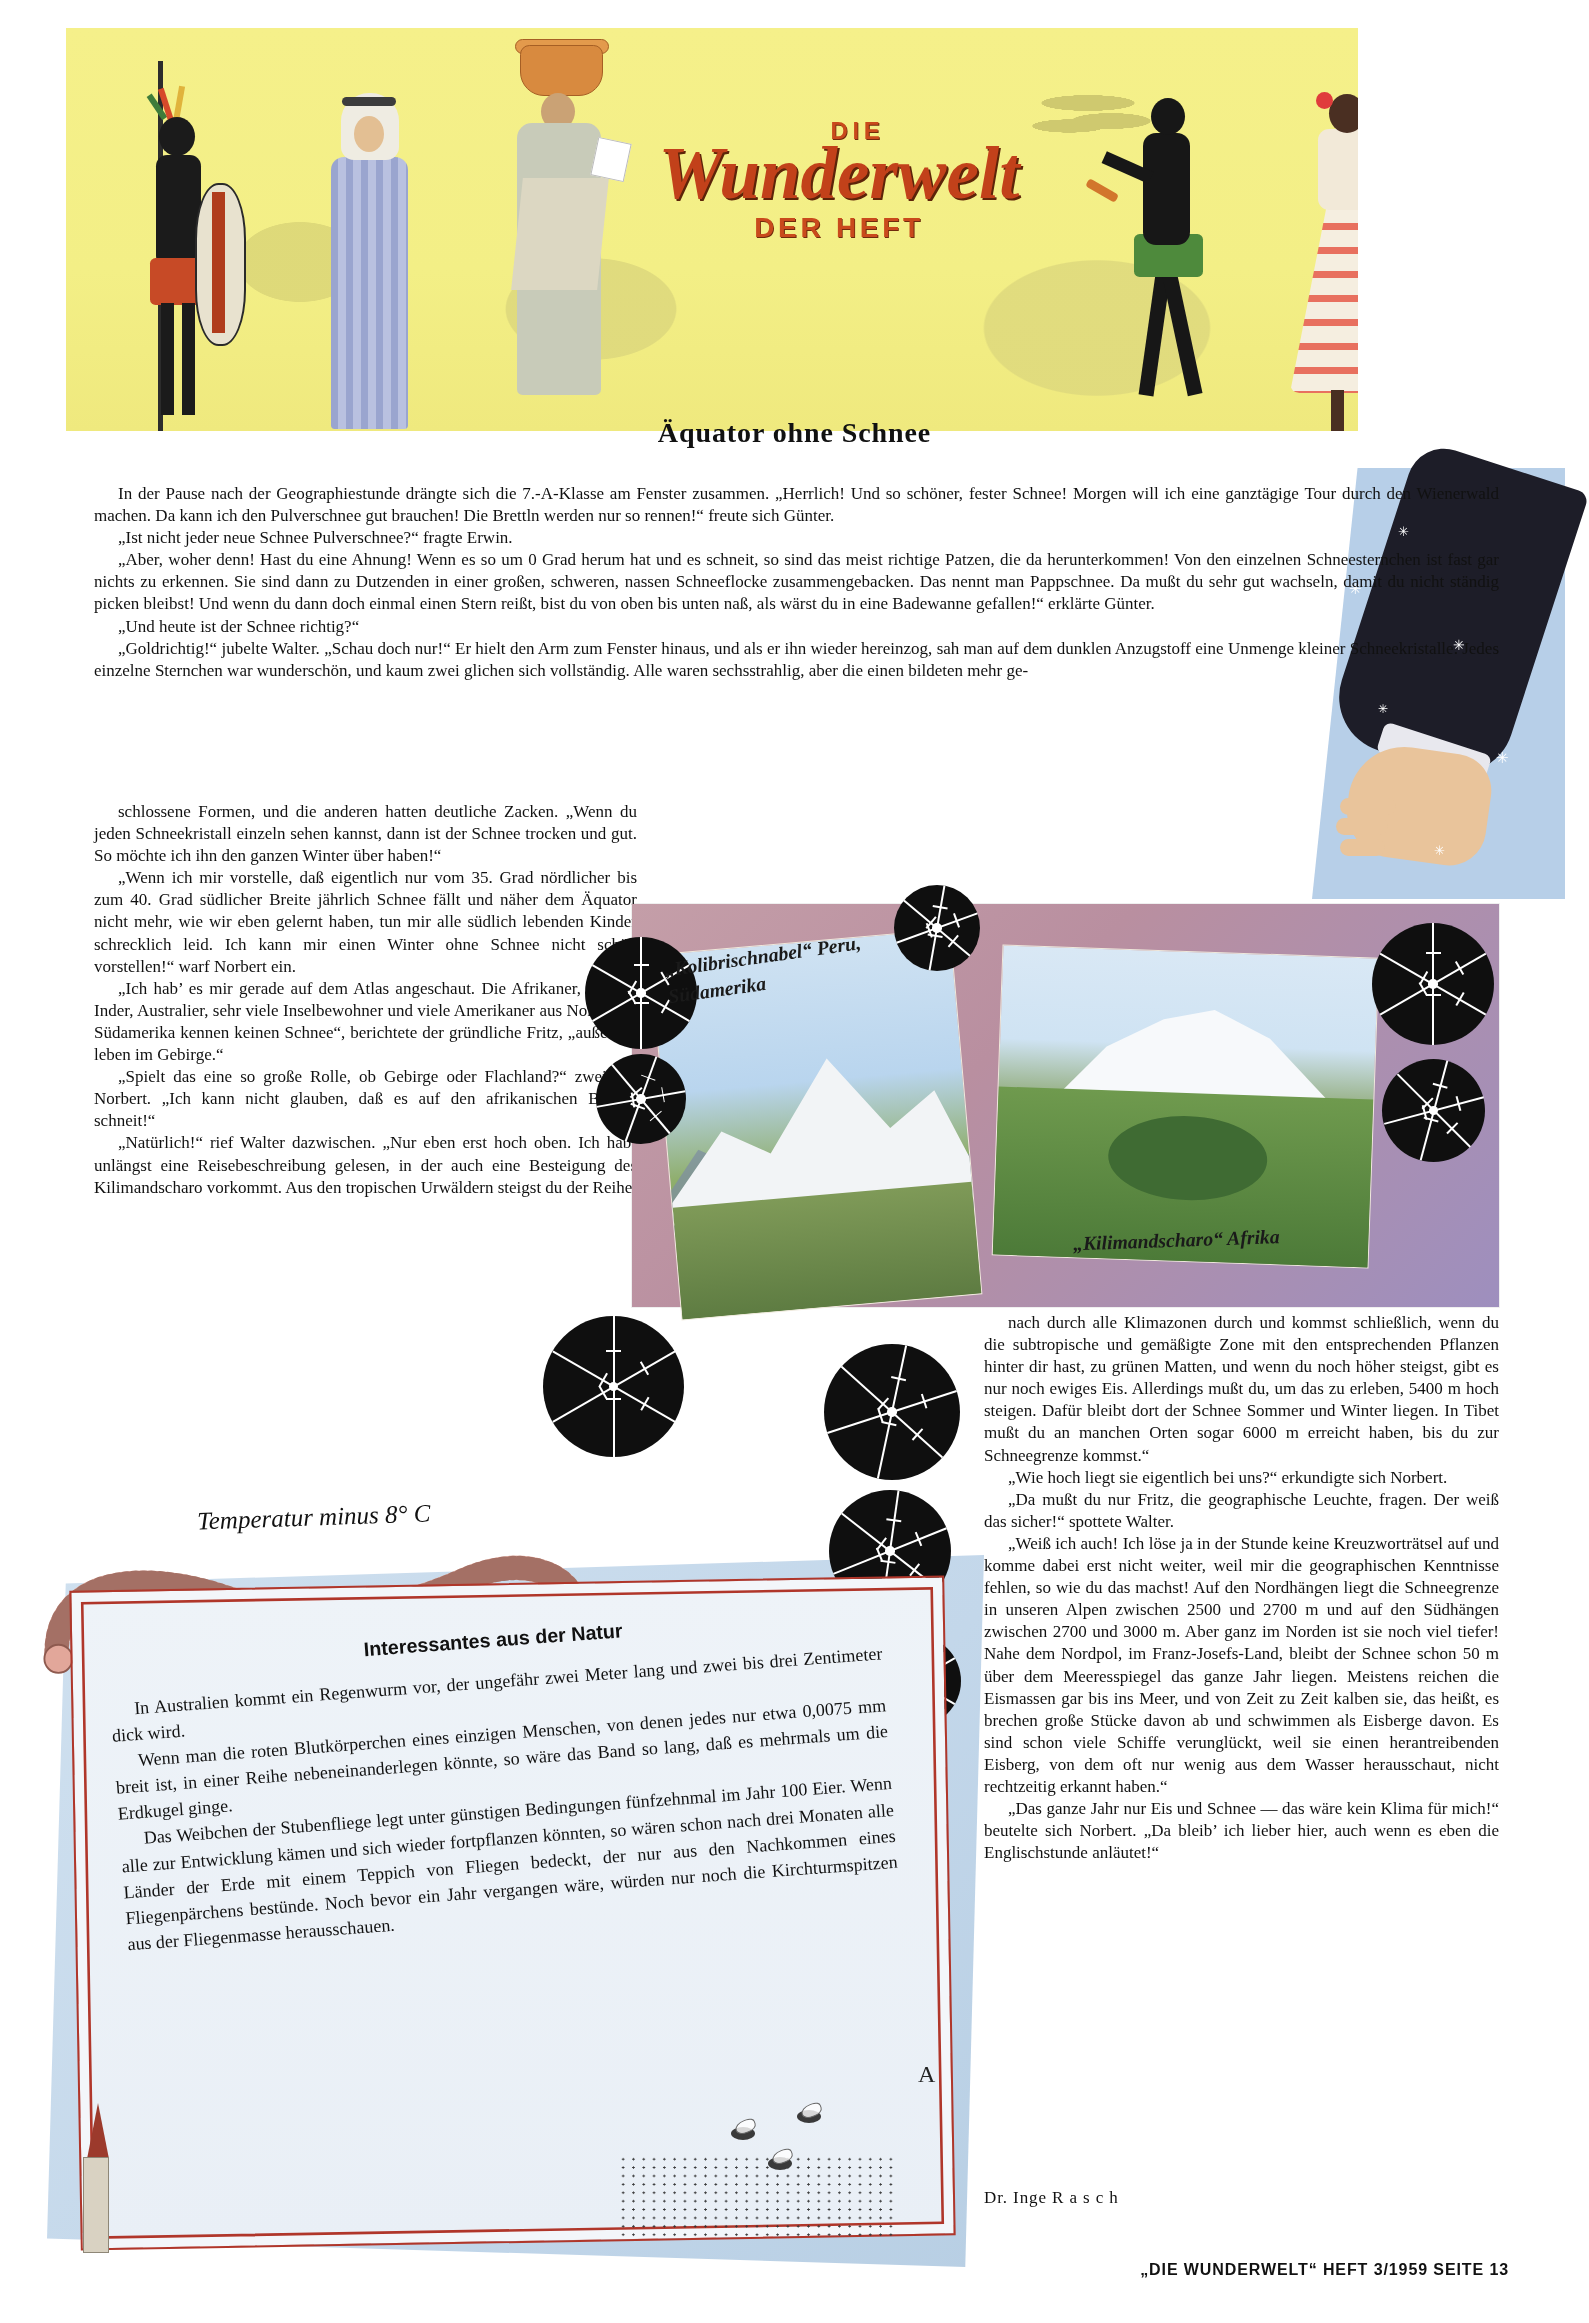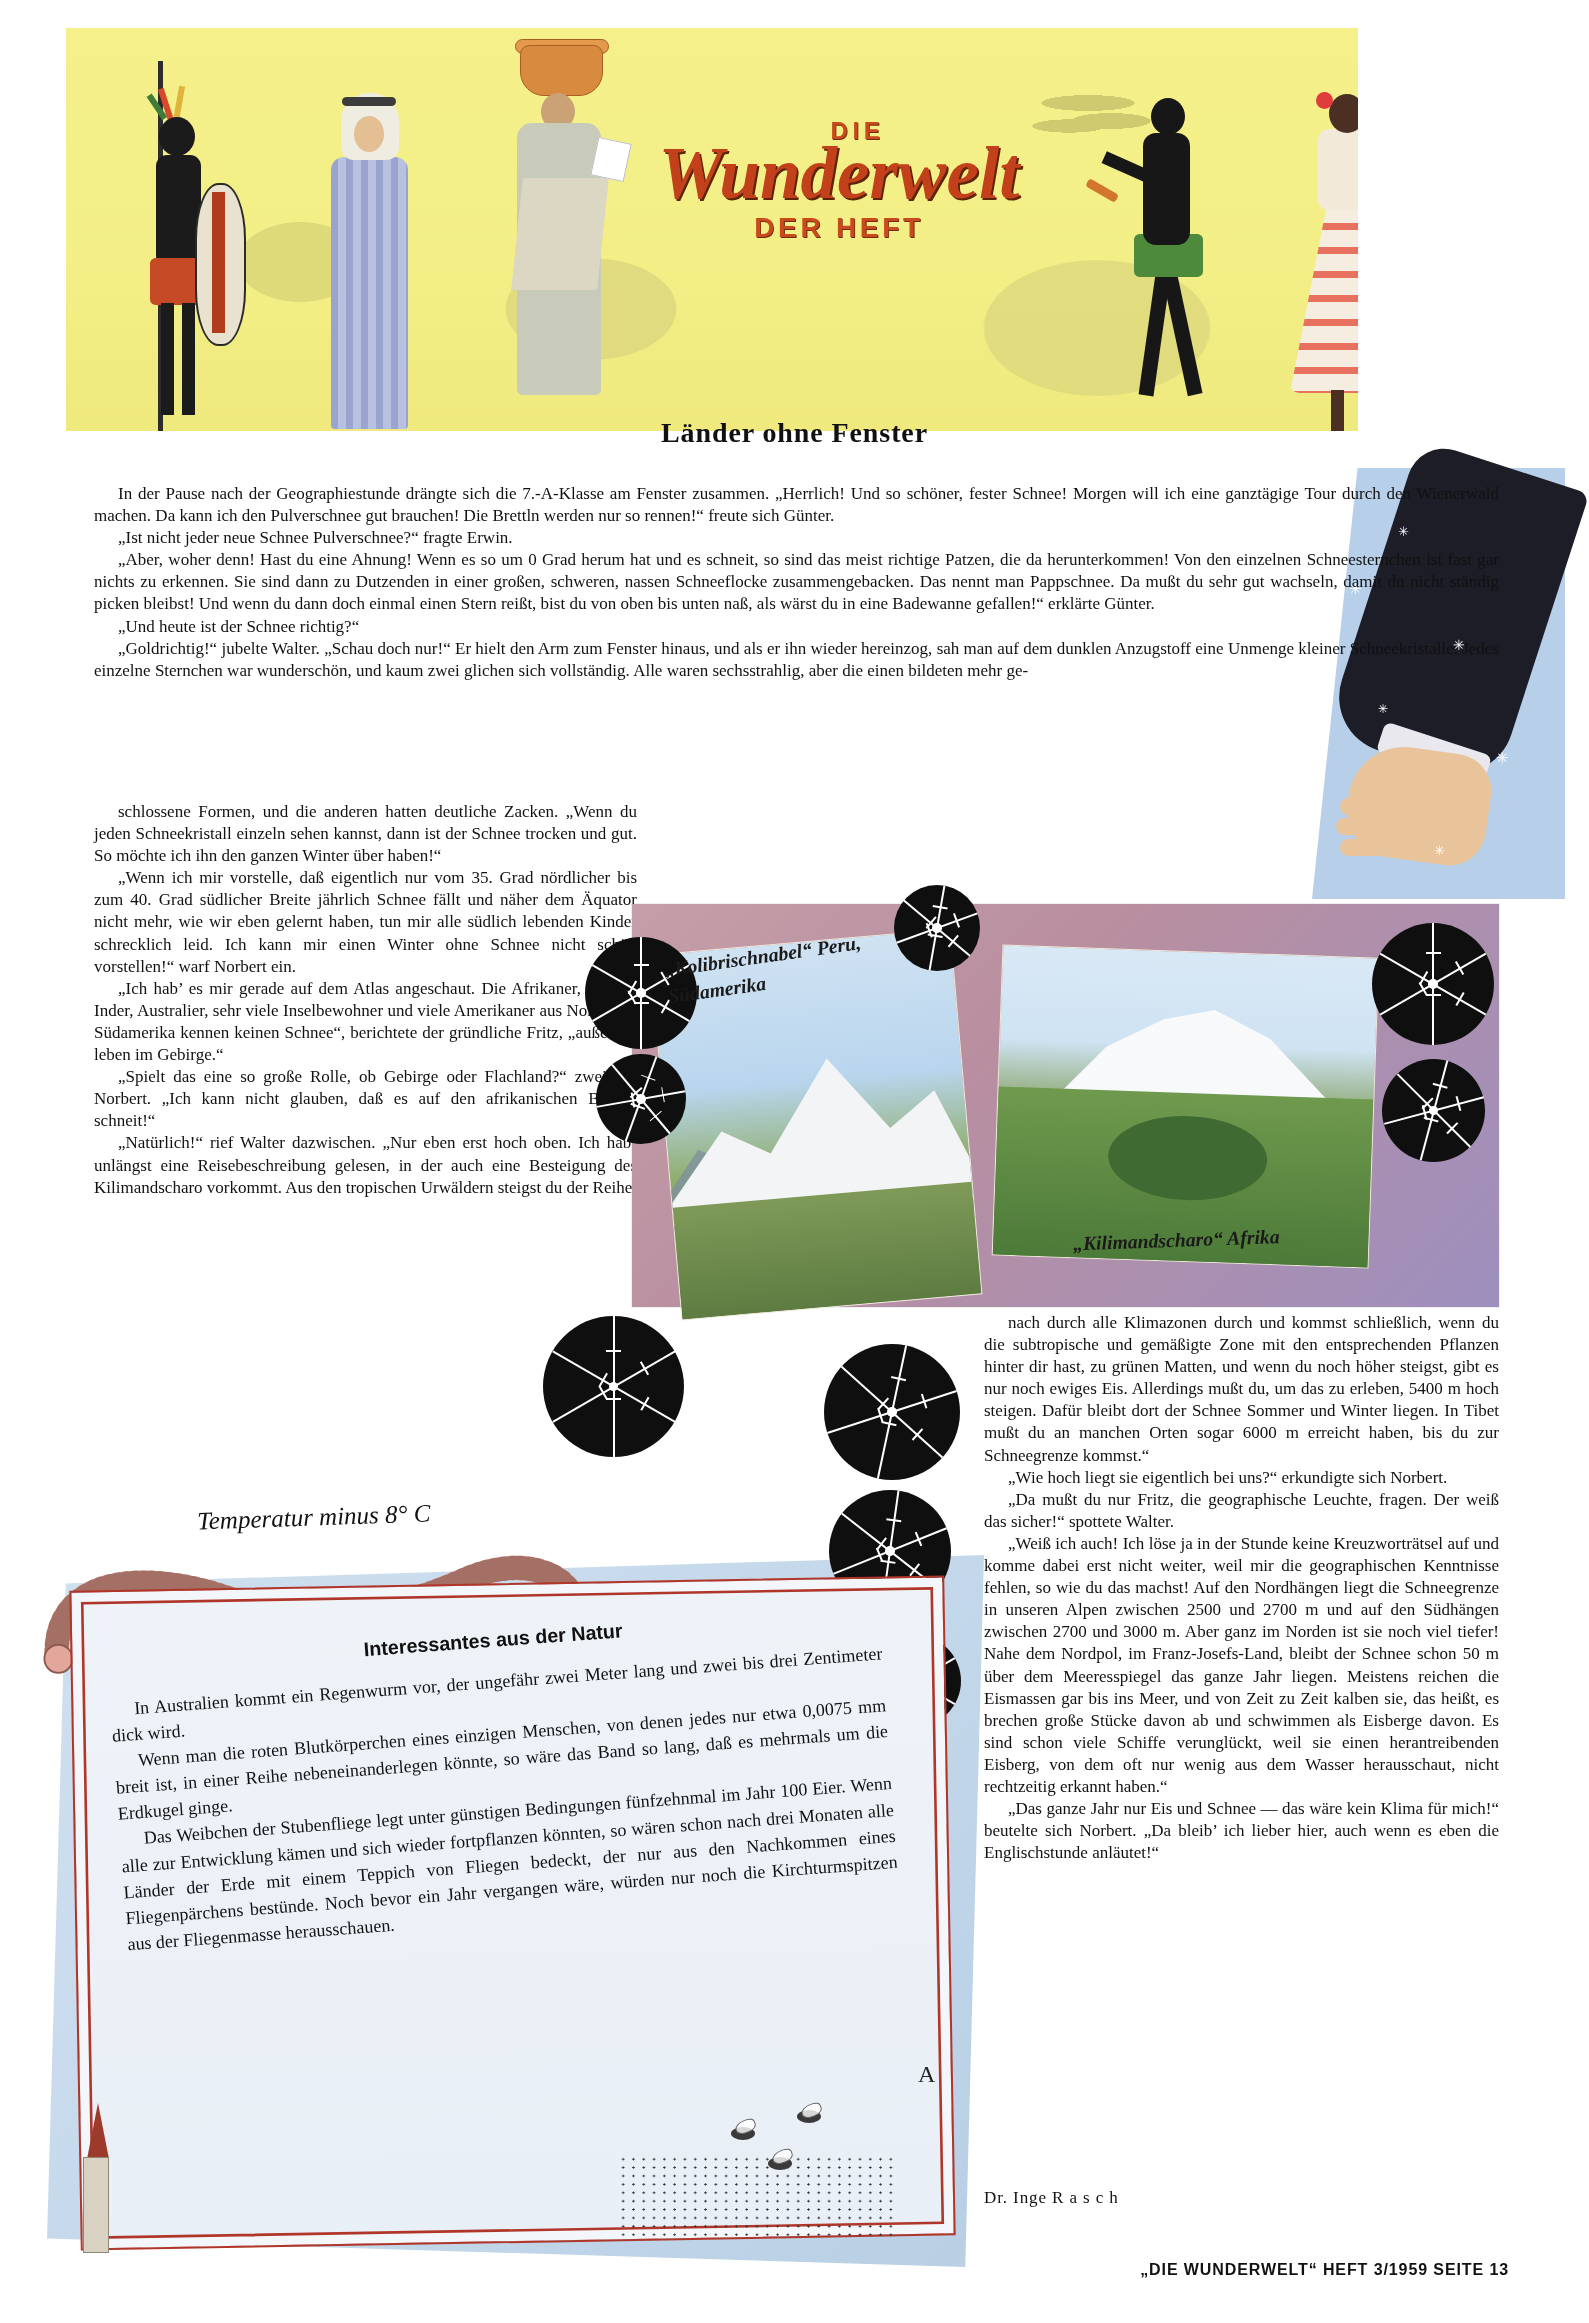--- a/index.html
+++ b/index.html
@@ -346,21 +346,21 @@
         <div class="hat"></div>
     </div>
 
     <div class="banner-title">
       <div class="t-die">DIE</div>
       <div class="t-wunderwelt">Wunderwelt</div>
       <div class="t-dernatur">DER HEFT</div>
     </div>
   </div>
 
-  <div class="article-title">Länder ohne Fenster</div>
+  <div class="article-title">Äquator ohne Schnee</div>
 
   <div class="arm-wrap">
     <div class="arm-sky"></div>
     <div class="sleeve"></div>
     <div class="cuff"></div>
     <div class="hand"></div>
     <div class="finger" style="left:28px;top:330px;width:56px;"></div>
     <div class="finger" style="left:24px;top:350px;width:52px;"></div>
     <div class="finger" style="left:28px;top:371px;width:45px;"></div>
     <span style="position:absolute;left:37px;top:112px;color:#fff;font-size:15px;">✳</span>

